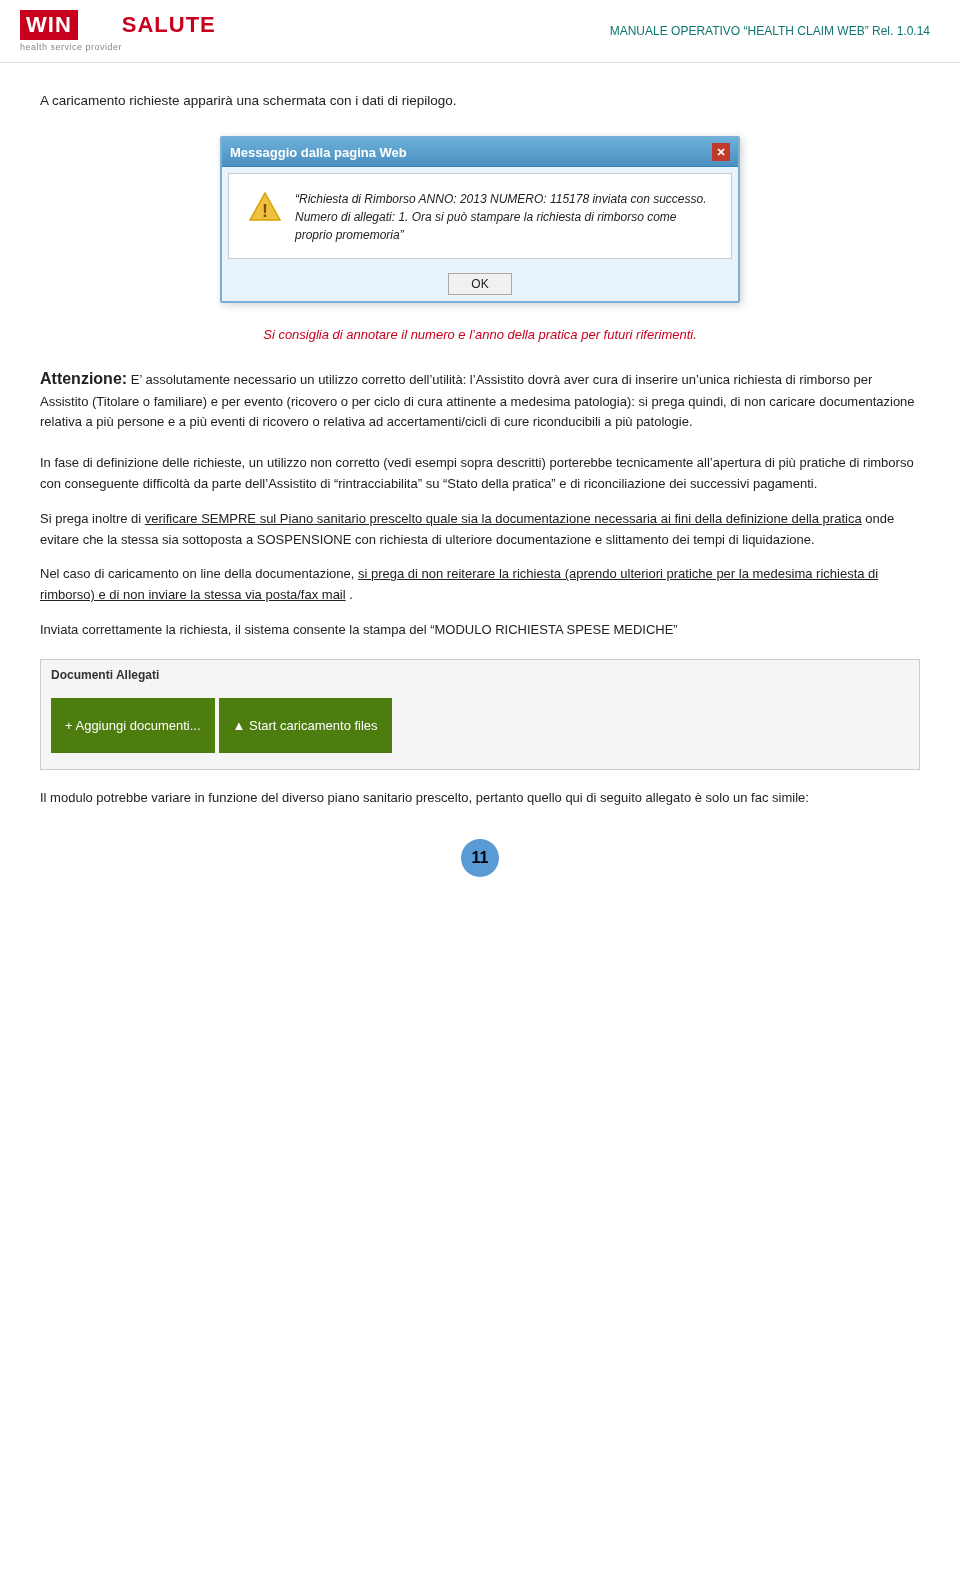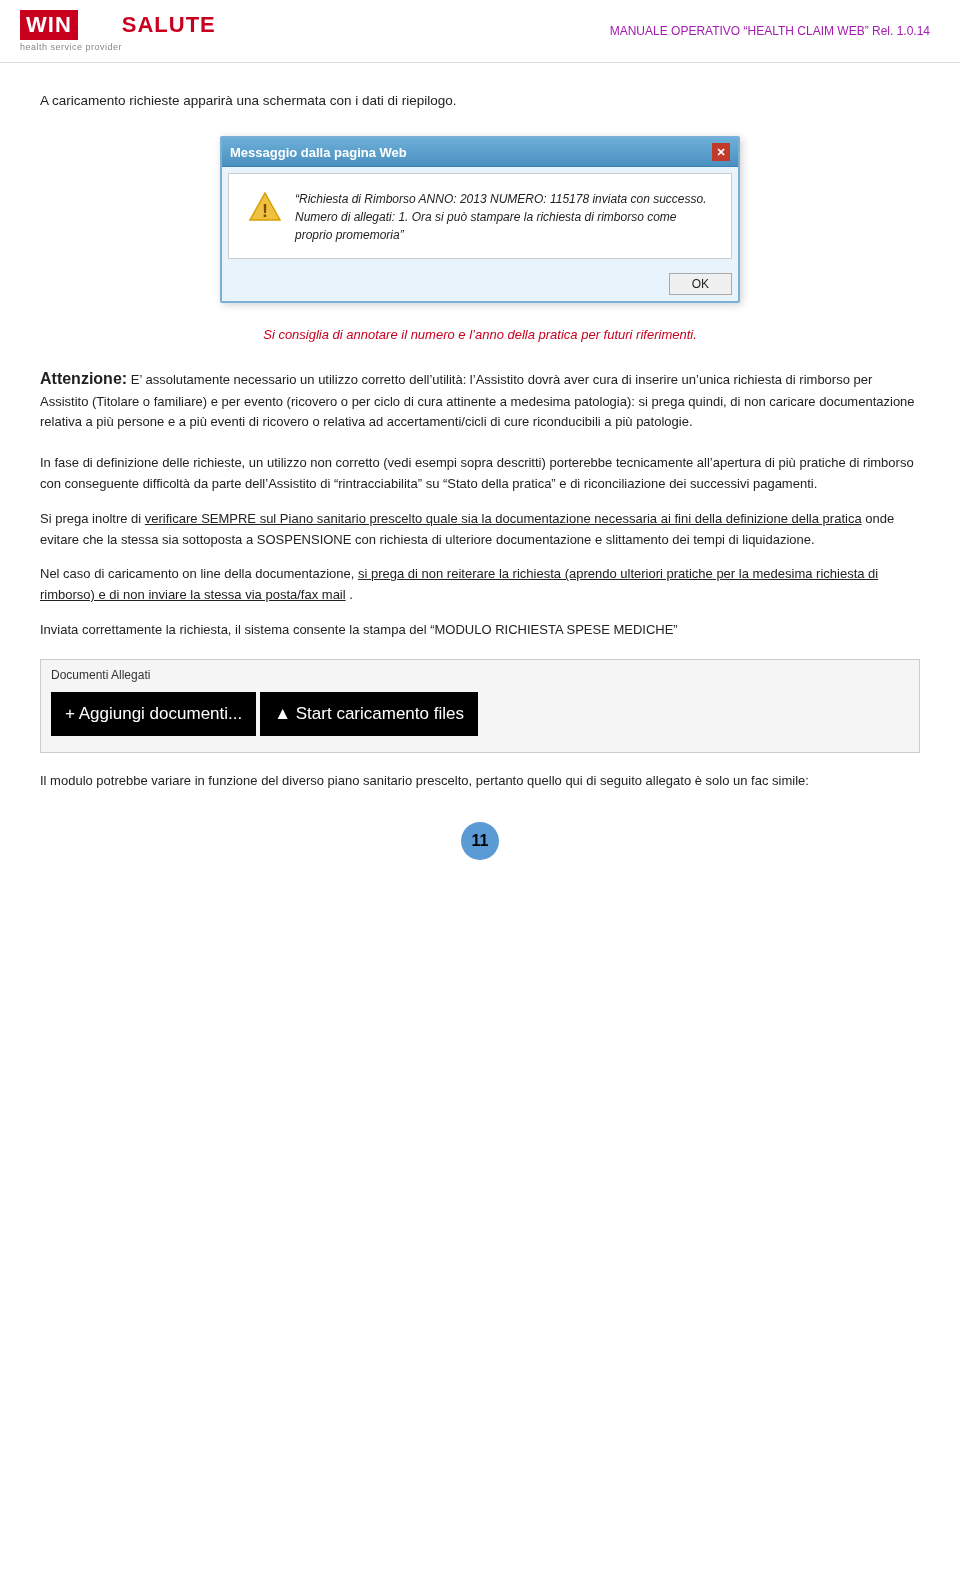--- a/index.html
+++ b/index.html
@@ -45,21 +45,21 @@
       letter-spacing: 1px;
     }
     .logo-subtitle {
       font-size: 9px;
       color: #888;
       margin-top: 2px;
       letter-spacing: 0.5px;
     }
     .header-title {
       font-size: 12px;
-      color: #a21caf;
+      color: #0f766e;
       text-align: right;
     }
 
     
     .content {
       padding: 30px 40px 40px 40px;
     }
 
     
     .intro-text {
@@ -120,21 +120,21 @@
       gap: 12px;
     }
     .dialog-message {
       font-size: 12px;
       color: #222;
       line-height: 1.5;
       font-style: italic;
     }
     .dialog-ok-row {
       display: flex;
-      justify-content: flex-end;
+      justify-content: center;
       padding: 8px 6px 6px 6px;
     }
     .dialog-ok-btn {
       background: #f0f0f0;
       border: 1px solid #aaa;
       padding: 3px 22px;
       font-size: 12px;
       cursor: pointer;
       color: #222;
     }
@@ -207,34 +207,34 @@
     }
 
     .ui-panel-docs {
       border: 1px solid #ccc;
       background: #f5f5f5;
       margin-top: 12px;
       padding: 8px 10px 16px 10px;
     }
     .ui-panel-docs-title {
       font-size: 12px;
-      font-weight: normal;
+      font-weight: bold;
       color: #333;
-      margin-bottom: 10px;
+      margin-bottom: 16px;
     }
     .ui-docs-buttons {
       display: flex;
       gap: 4px;
     }
     .ui-docs-btn {
-      background: #000000;
+      background: #4d7c0f;
       color: #fff;
       border: none;
-      padding: 12px 14px;
-      font-size: 17px;
+      padding: 20px 14px;
+      font-size: 13px;
       cursor: pointer;
       display: flex;
       align-items: center;
       gap: 4px;
     }
 
     
     .footer-text {
       font-size: 13px;
       line-height: 1.6;

